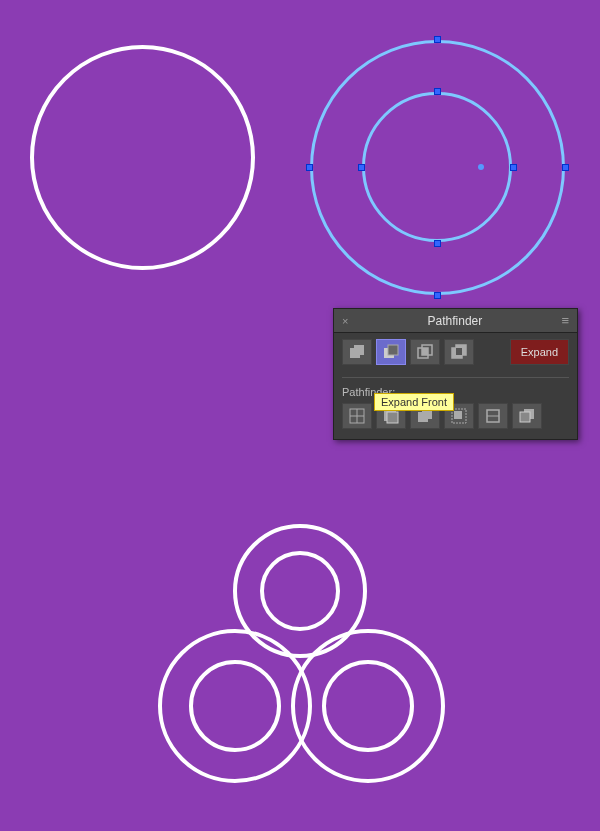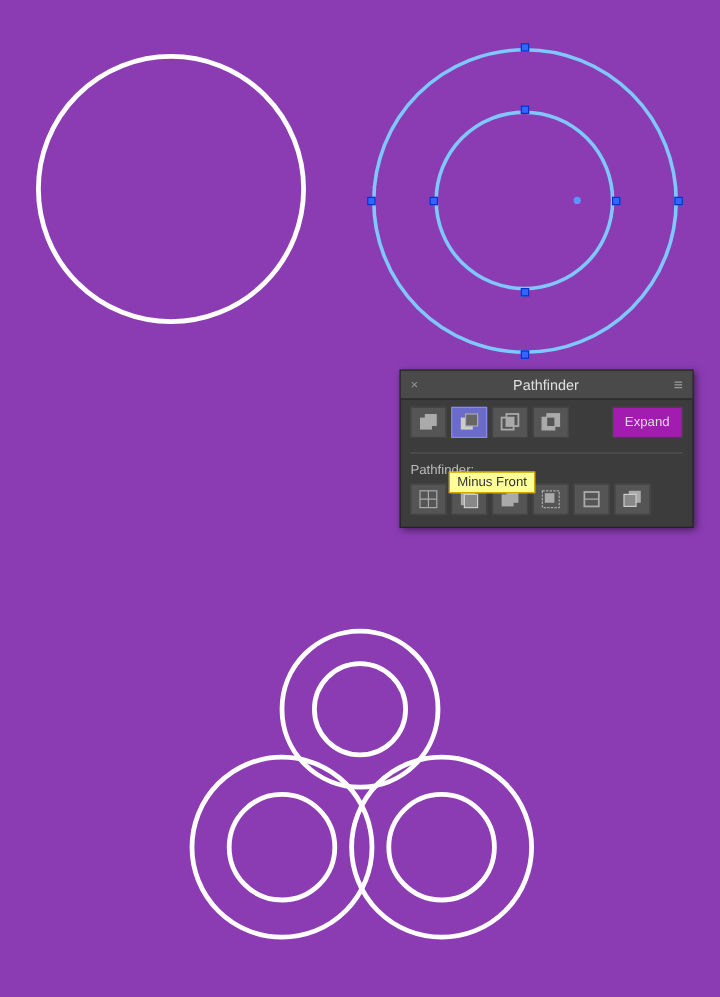--- a/index.html
+++ b/index.html
@@ -131,21 +131,21 @@
       border: 1px solid #8888EE;
     }
 
     .shape-btn svg {
       width: 18px;
       height: 18px;
     }
 
     .expand-btn {
       margin-left: auto;
-      background: #a21caf;
+      background: #7f1d1d;
       border: 1px solid #444;
       color: #DDD;
       font-size: 11px;
       padding: 3px 10px;
       cursor: pointer;
       height: 26px;
     }
 
     .divider {
       border: none;
@@ -294,21 +294,21 @@
         <svg viewBox="0 0 18 18" fill="none">
           <rect x="6" y="2" width="10" height="10" fill="#aaa"></rect>
           <rect x="2" y="5" width="10" height="10" fill="#888" stroke="#ccc" stroke-width="1"></rect>
           <rect x="6" y="5" width="6" height="7" fill="transparent"></rect>
         </svg>
       </div>
     </div>
   </div>
 </div>
 
-<div class="tooltip">Minus Front</div>
+<div class="tooltip">Expand Front</div>
 
 <div class="bottom-art">
   <svg viewBox="0 0 340 290" fill="none" xmlns="http://www.w3.org/2000/svg">
 
     <circle cx="170" cy="80" r="65" stroke="white" stroke-width="4" fill="none"></circle>
     <circle cx="170" cy="80" r="38" stroke="white" stroke-width="4" fill="none"></circle>
 
     <circle cx="105" cy="195" r="75" stroke="white" stroke-width="4" fill="none"></circle>
     <circle cx="105" cy="195" r="44" stroke="white" stroke-width="4" fill="none"></circle>
 

